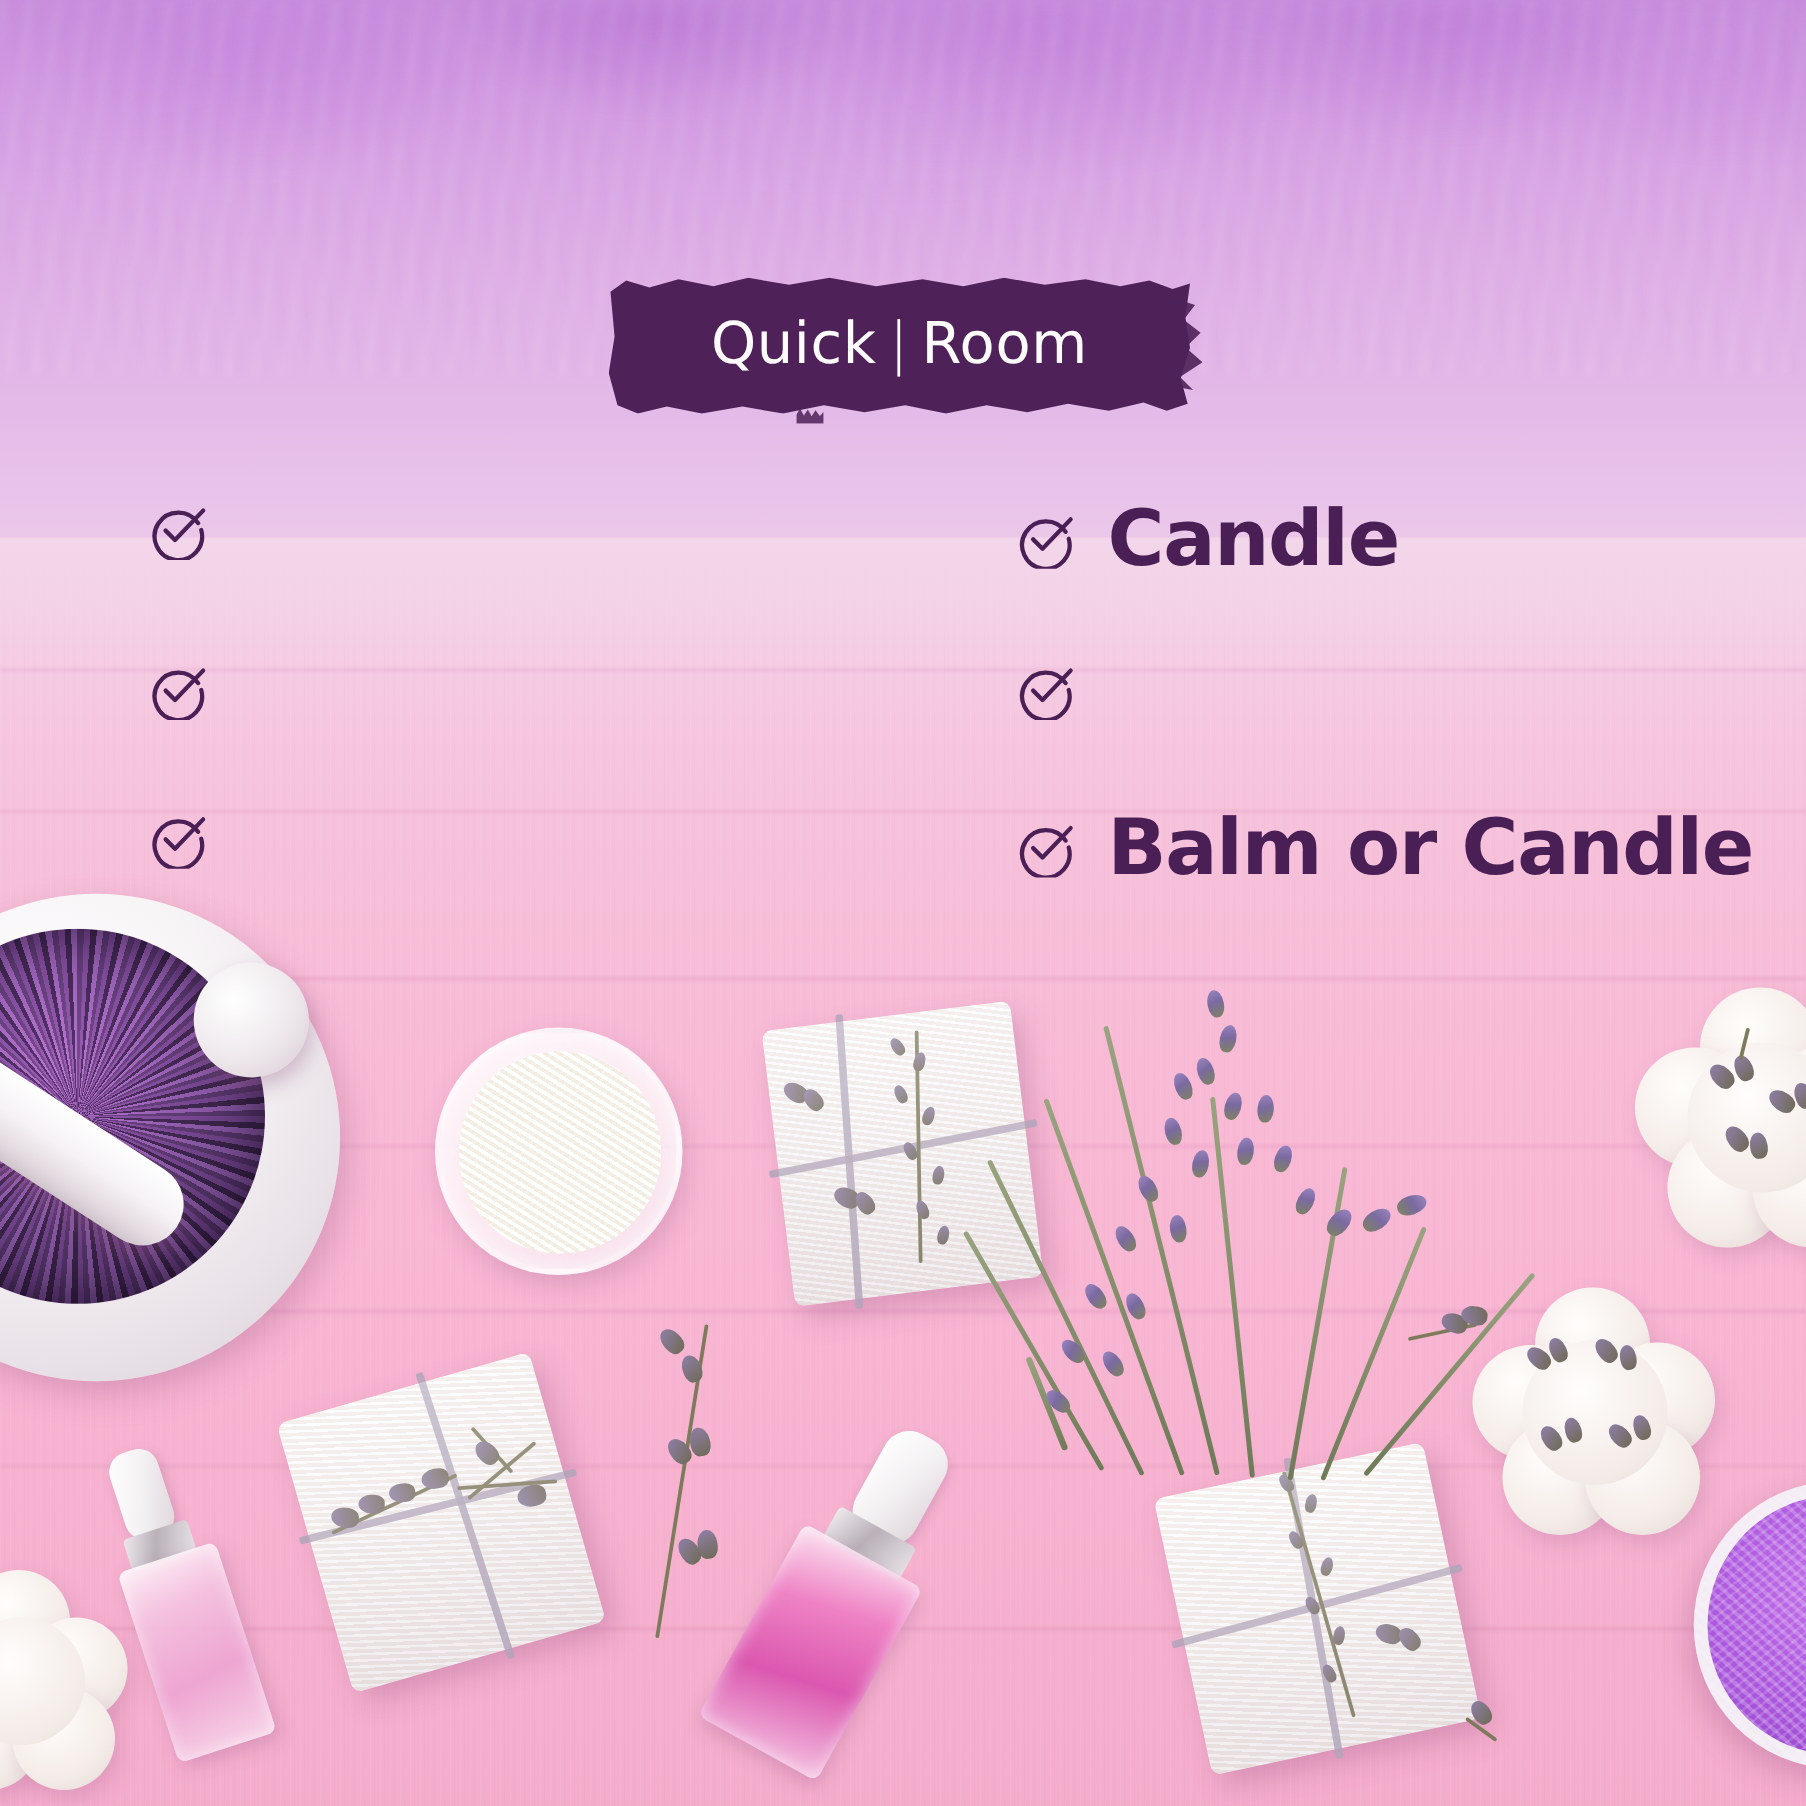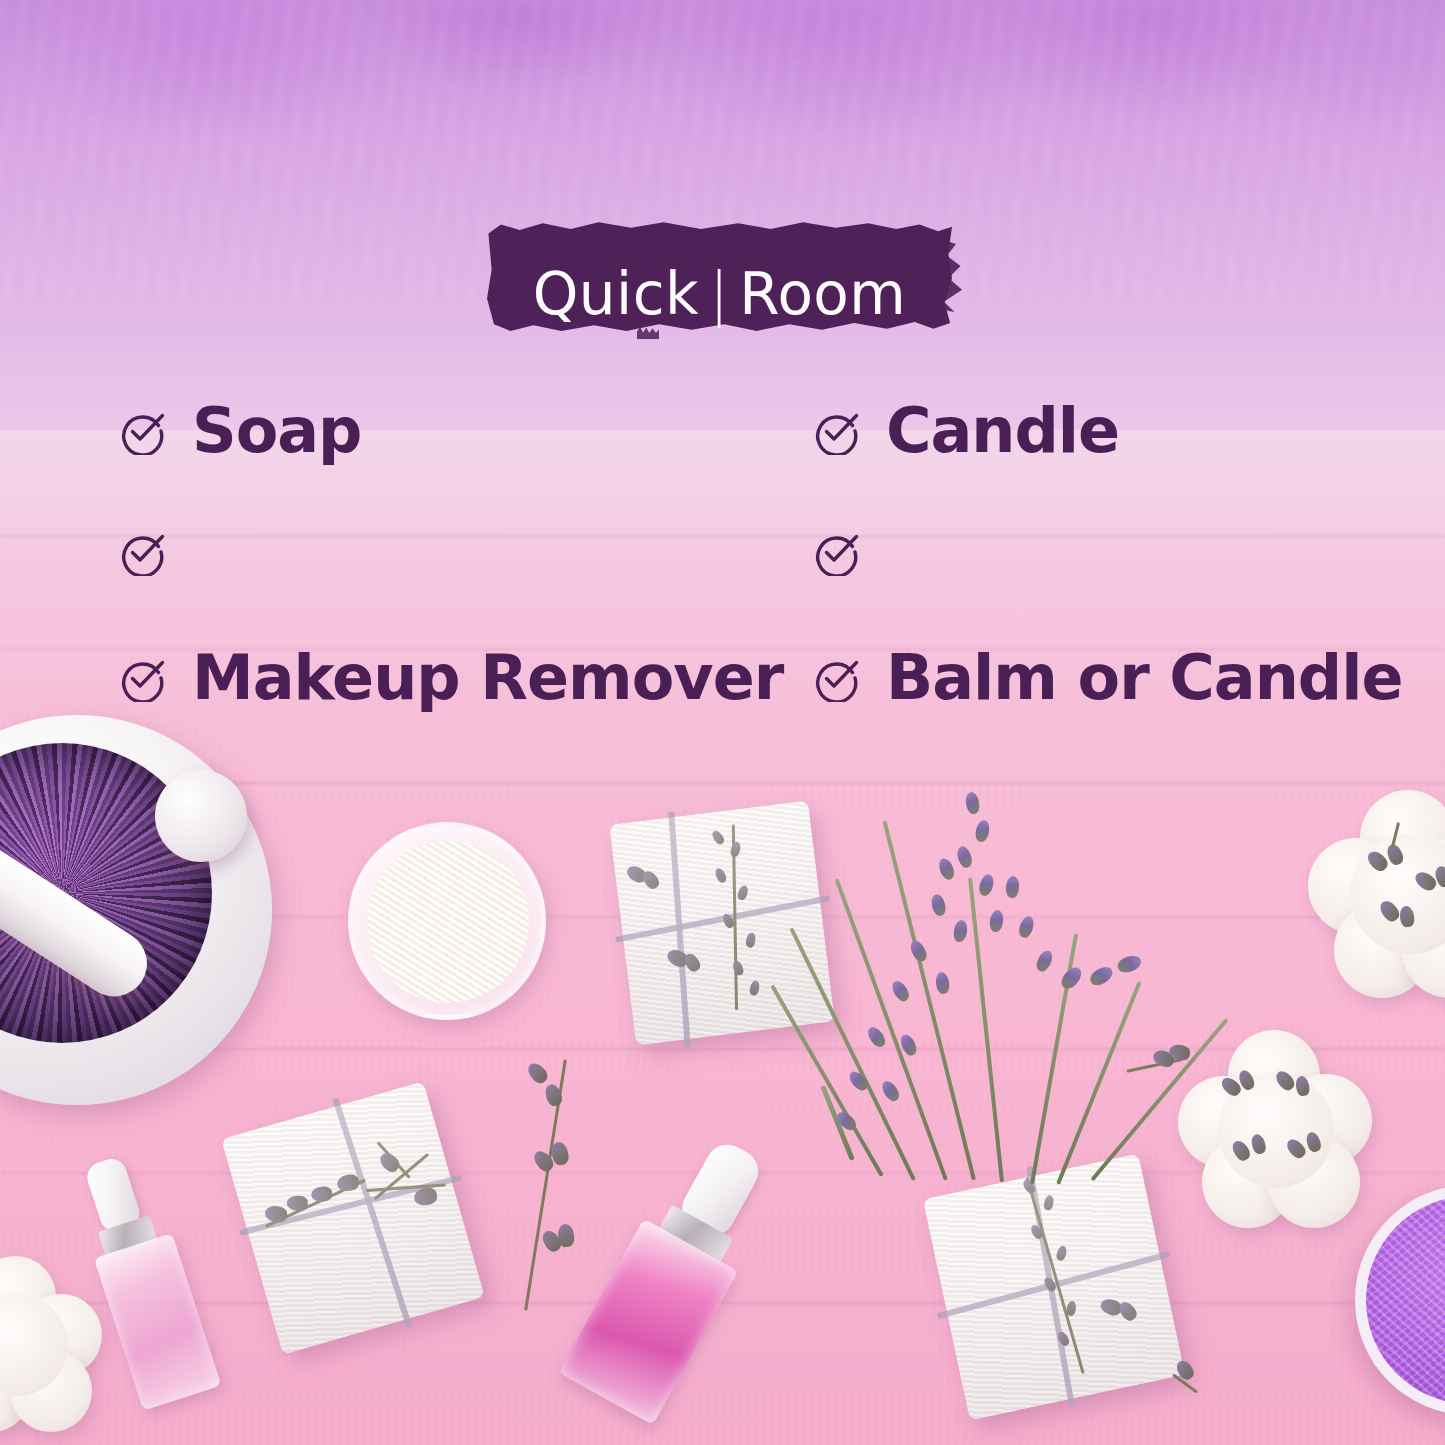--- a/index.html
+++ b/index.html
@@ -267,23 +267,23 @@
     opacity:.9;
   }
   .banner-speck {
     position:absolute; left:150px; bottom:-7px; width:22px; height:12px;
     background:#4e2159;
     clip-path: polygon(0 40%, 14% 0, 28% 45%, 42% 5%, 56% 50%, 70% 10%, 86% 48%, 100% 20%, 100% 100%, 0 100%);
     opacity:.85;
   }
   .banner-text {
     position:absolute; inset:0;
-    display:flex; align-items:flex-end; justify-content:center;
+    display:flex; align-items:center; justify-content:center;
     color:#fdfbfc;
-    font-size:58px; font-weight:400; letter-spacing:.5px;
+    font-size:46px; font-weight:400; letter-spacing:.5px;
     padding-bottom:4px;
     font-family:"DejaVu Sans", sans-serif;
   }
   .banner-text .sep { padding:0 10px; font-weight:300; }
 
   
   .checklist {
     position:absolute; left:0; top:392px; width:100%; height:330px;
   }
   .col { position:absolute; top:0; }
@@ -548,36 +548,34 @@
 
     <div class="checklist">
 
       <div class="col left">
 
         <div class="check-row r0">
           <svg class="check-icon" viewBox="0 0 48 48">
             <path d="M40.5 18.5 A19 19 0 1 0 43 24" fill="none" stroke="#4a1f56" stroke-width="3.4" stroke-linecap="round"></path>
             <path d="M14.5 24.5 L22 32 L44.5 8.5" fill="none" stroke="#4a1f56" stroke-width="3.4" stroke-linecap="round" stroke-linejoin="round"></path>
           </svg>
-          <span class="check-label">Soap</span>
         </div>
 
         <div class="check-row r1">
           <svg class="check-icon" viewBox="0 0 48 48">
             <path d="M40.5 18.5 A19 19 0 1 0 43 24" fill="none" stroke="#4a1f56" stroke-width="3.4" stroke-linecap="round"></path>
             <path d="M14.5 24.5 L22 32 L44.5 8.5" fill="none" stroke="#4a1f56" stroke-width="3.4" stroke-linecap="round" stroke-linejoin="round"></path>
           </svg>
         </div>
 
         <div class="check-row r2">
           <svg class="check-icon" viewBox="0 0 48 48">
             <path d="M40.5 18.5 A19 19 0 1 0 43 24" fill="none" stroke="#4a1f56" stroke-width="3.4" stroke-linecap="round"></path>
             <path d="M14.5 24.5 L22 32 L44.5 8.5" fill="none" stroke="#4a1f56" stroke-width="3.4" stroke-linecap="round" stroke-linejoin="round"></path>
           </svg>
-          <span class="check-label">Makeup Remover</span>
         </div>
       </div>
 
       <div class="col right">
 
         <div class="check-row r0">
           <svg class="check-icon" viewBox="0 0 48 48">
             <path d="M40.5 18.5 A19 19 0 1 0 43 24" fill="none" stroke="#4a1f56" stroke-width="3.4" stroke-linecap="round"></path>
             <path d="M14.5 24.5 L22 32 L44.5 8.5" fill="none" stroke="#4a1f56" stroke-width="3.4" stroke-linecap="round" stroke-linejoin="round"></path>
           </svg>

